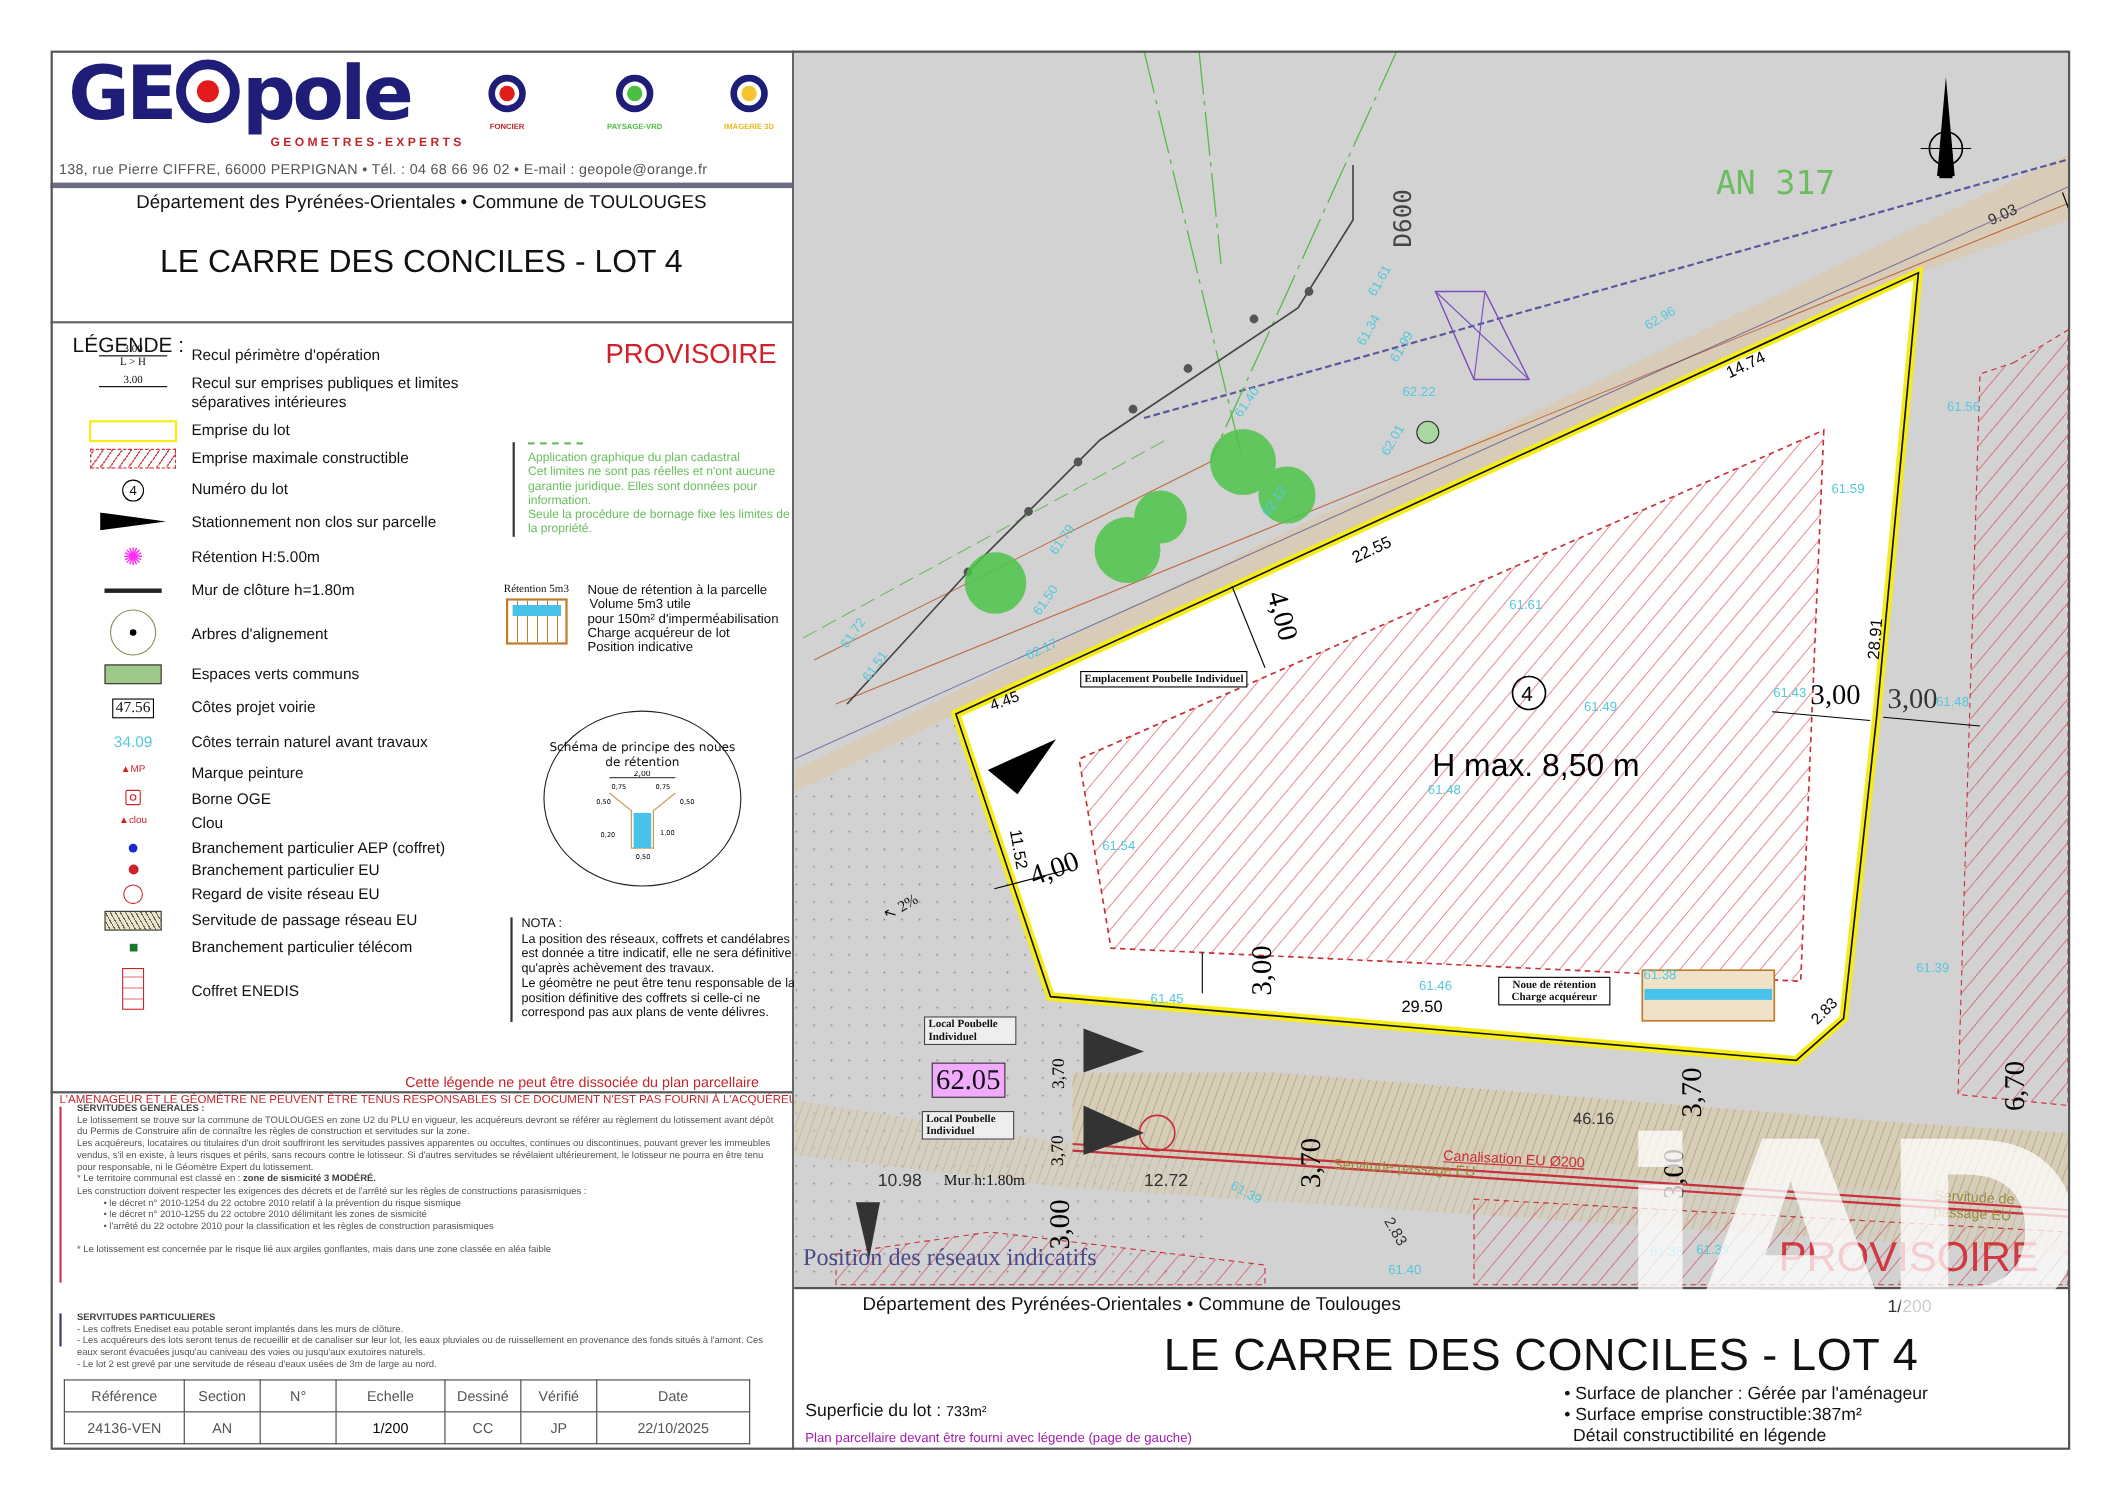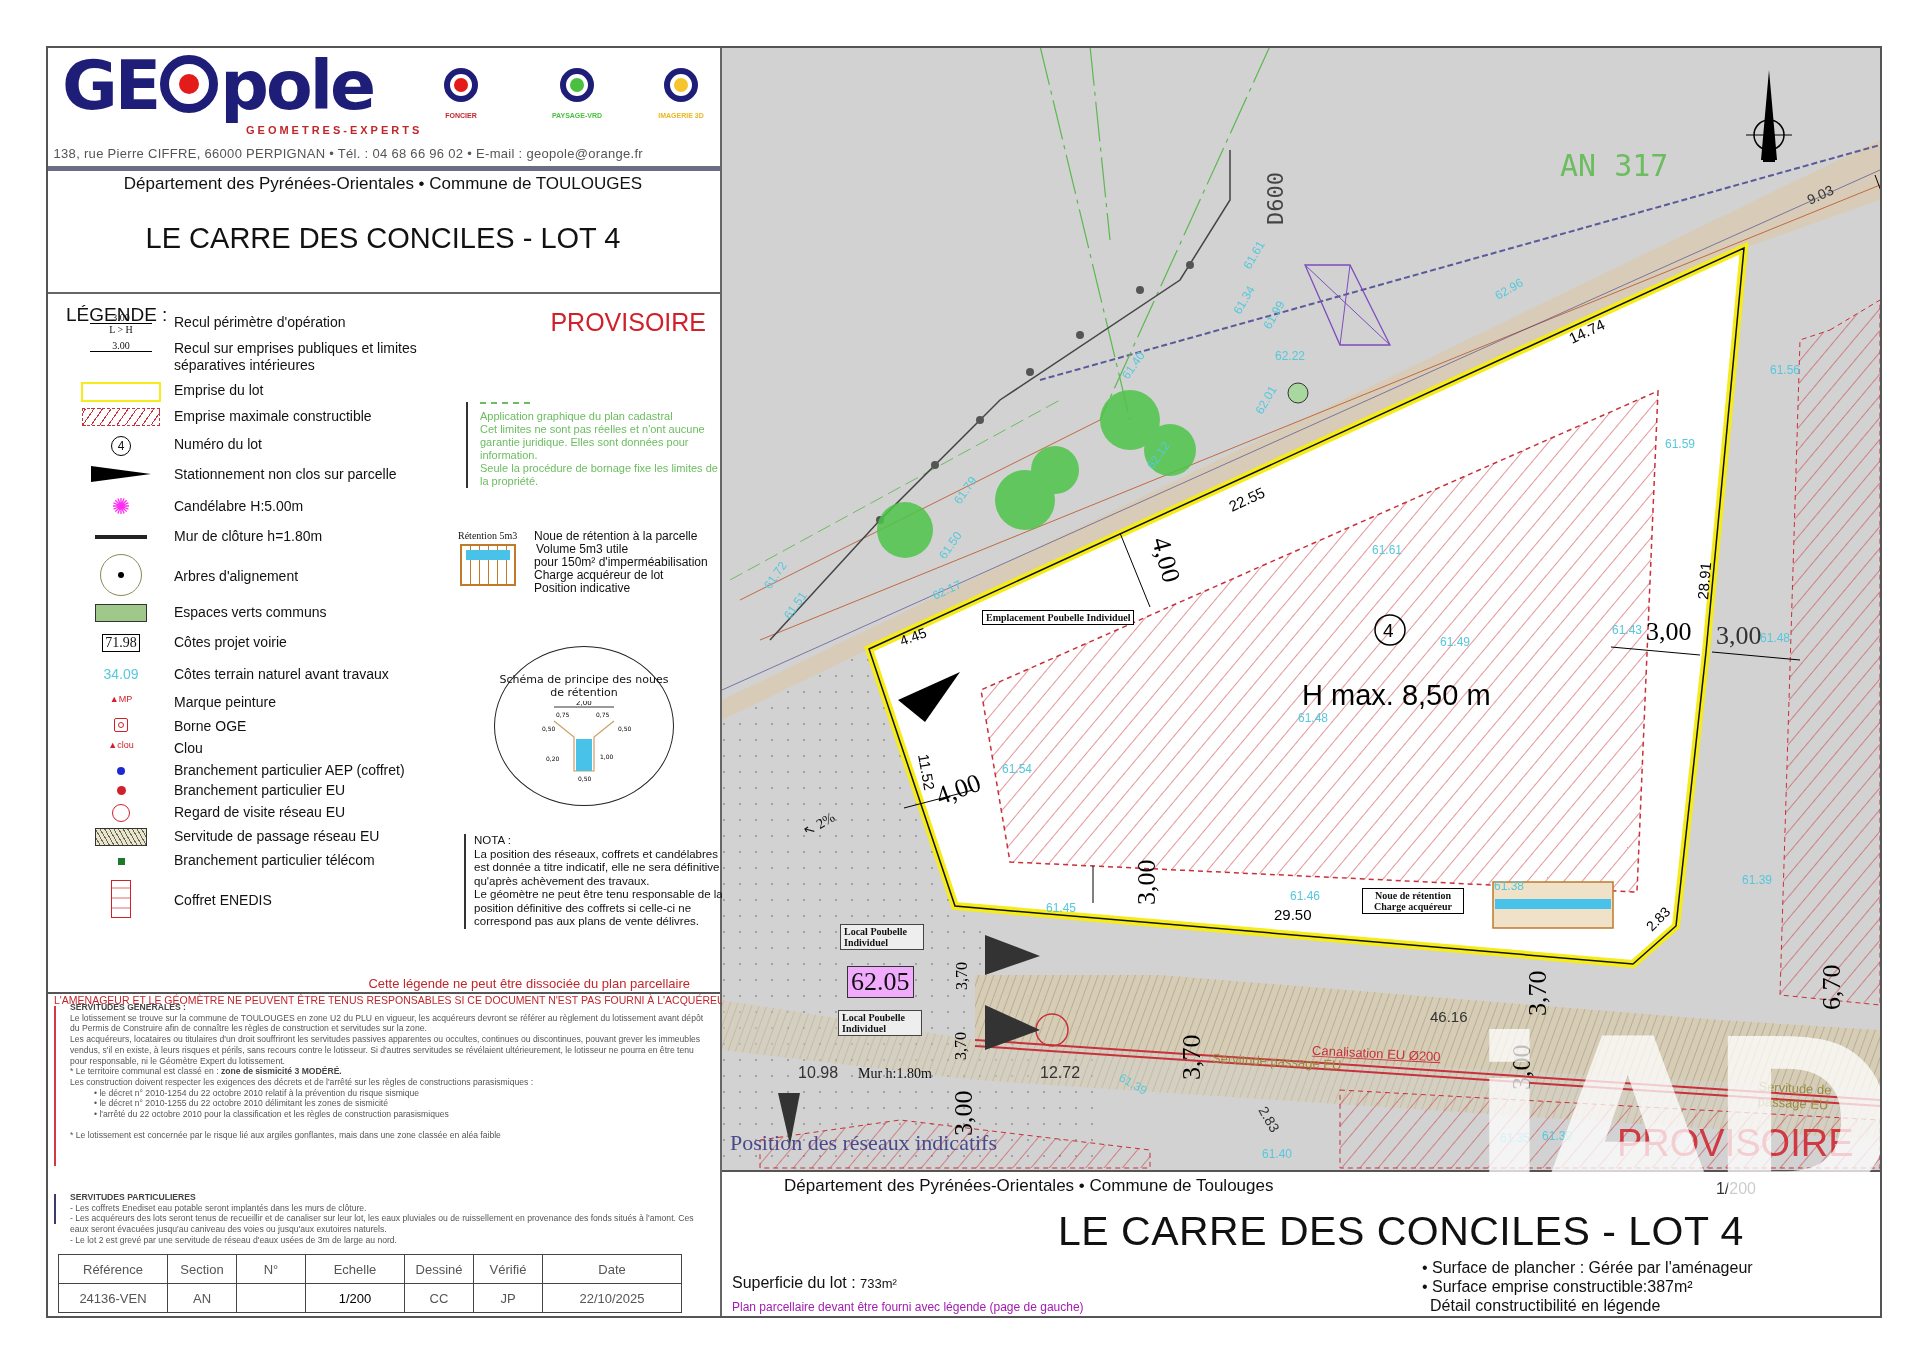--- a/index.html
+++ b/index.html
@@ -108,36 +108,36 @@
       <span class="txt">Numéro du lot</span>
     </div>
     <div class="li" style="top:172px;">
       <span class="sym"><svg width="60" height="16">
             <polygon points="0,0 60,8 0,16" fill="#000"></polygon>
           </svg></span>
       <span class="txt">Stationnement non clos sur parcelle</span>
     </div>
     <div class="li" style="top:204px;">
       <span class="sym"><span style="color:#ff2ef2;font-size:22px;line-height:18px;">✺</span></span>
-      <span class="txt">Candélabre H:5.00m</span>
+      <span class="txt">Rétention H:5.00m</span>
     </div>
     <div class="li" style="top:234px;">
       <span class="sym"><span style="display:inline-block;width:52px;height:4px;background:#222;vertical-align:middle;"></span></span>
       <span class="txt">Mur de clôture h=1.80m</span>
     </div>
     <div class="li" style="top:262px;height:40px;">
       <span class="sym" style="top:-2px;"><span style="display:inline-block;width:40px;height:40px;border:1.5px solid #8a8a5a;border-radius:50%;position:relative;"><span style="position:absolute;left:17px;top:17px;width:6px;height:6px;border-radius:50%;background:#000;"></span></span></span>
       <span class="txt" style="top:12px;">Arbres d'alignement</span>
     </div>
     <div class="li" style="top:310px;">
       <span class="sym"><span style="display:inline-block;width:50px;height:16px;background:#9ec98a;border:1px solid #333;"></span></span>
       <span class="txt">Espaces verts communs</span>
     </div>
     <div class="li" style="top:340px;">
-      <span class="sym"><span style="display:inline-block;border:1px solid #000;font-family:'Liberation Serif',serif;font-size:14px;padding:0 2px;">71.98</span></span>
+      <span class="sym"><span style="display:inline-block;border:1px solid #000;font-family:'Liberation Serif',serif;font-size:14px;padding:0 2px;">47.56</span></span>
       <span class="txt">Côtes projet voirie</span>
     </div>
     <div class="li" style="top:372px;">
       <span class="sym" style="color:#55c8dc;font-size:14px;">34.09</span>
       <span class="txt">Côtes terrain naturel avant travaux</span>
     </div>
     <div class="li" style="top:400px;">
       <span class="sym" style="color:#d0202a;font-size:9px;">▲<span>MP</span></span>
       <span class="txt">Marque peinture</span>
     </div>

